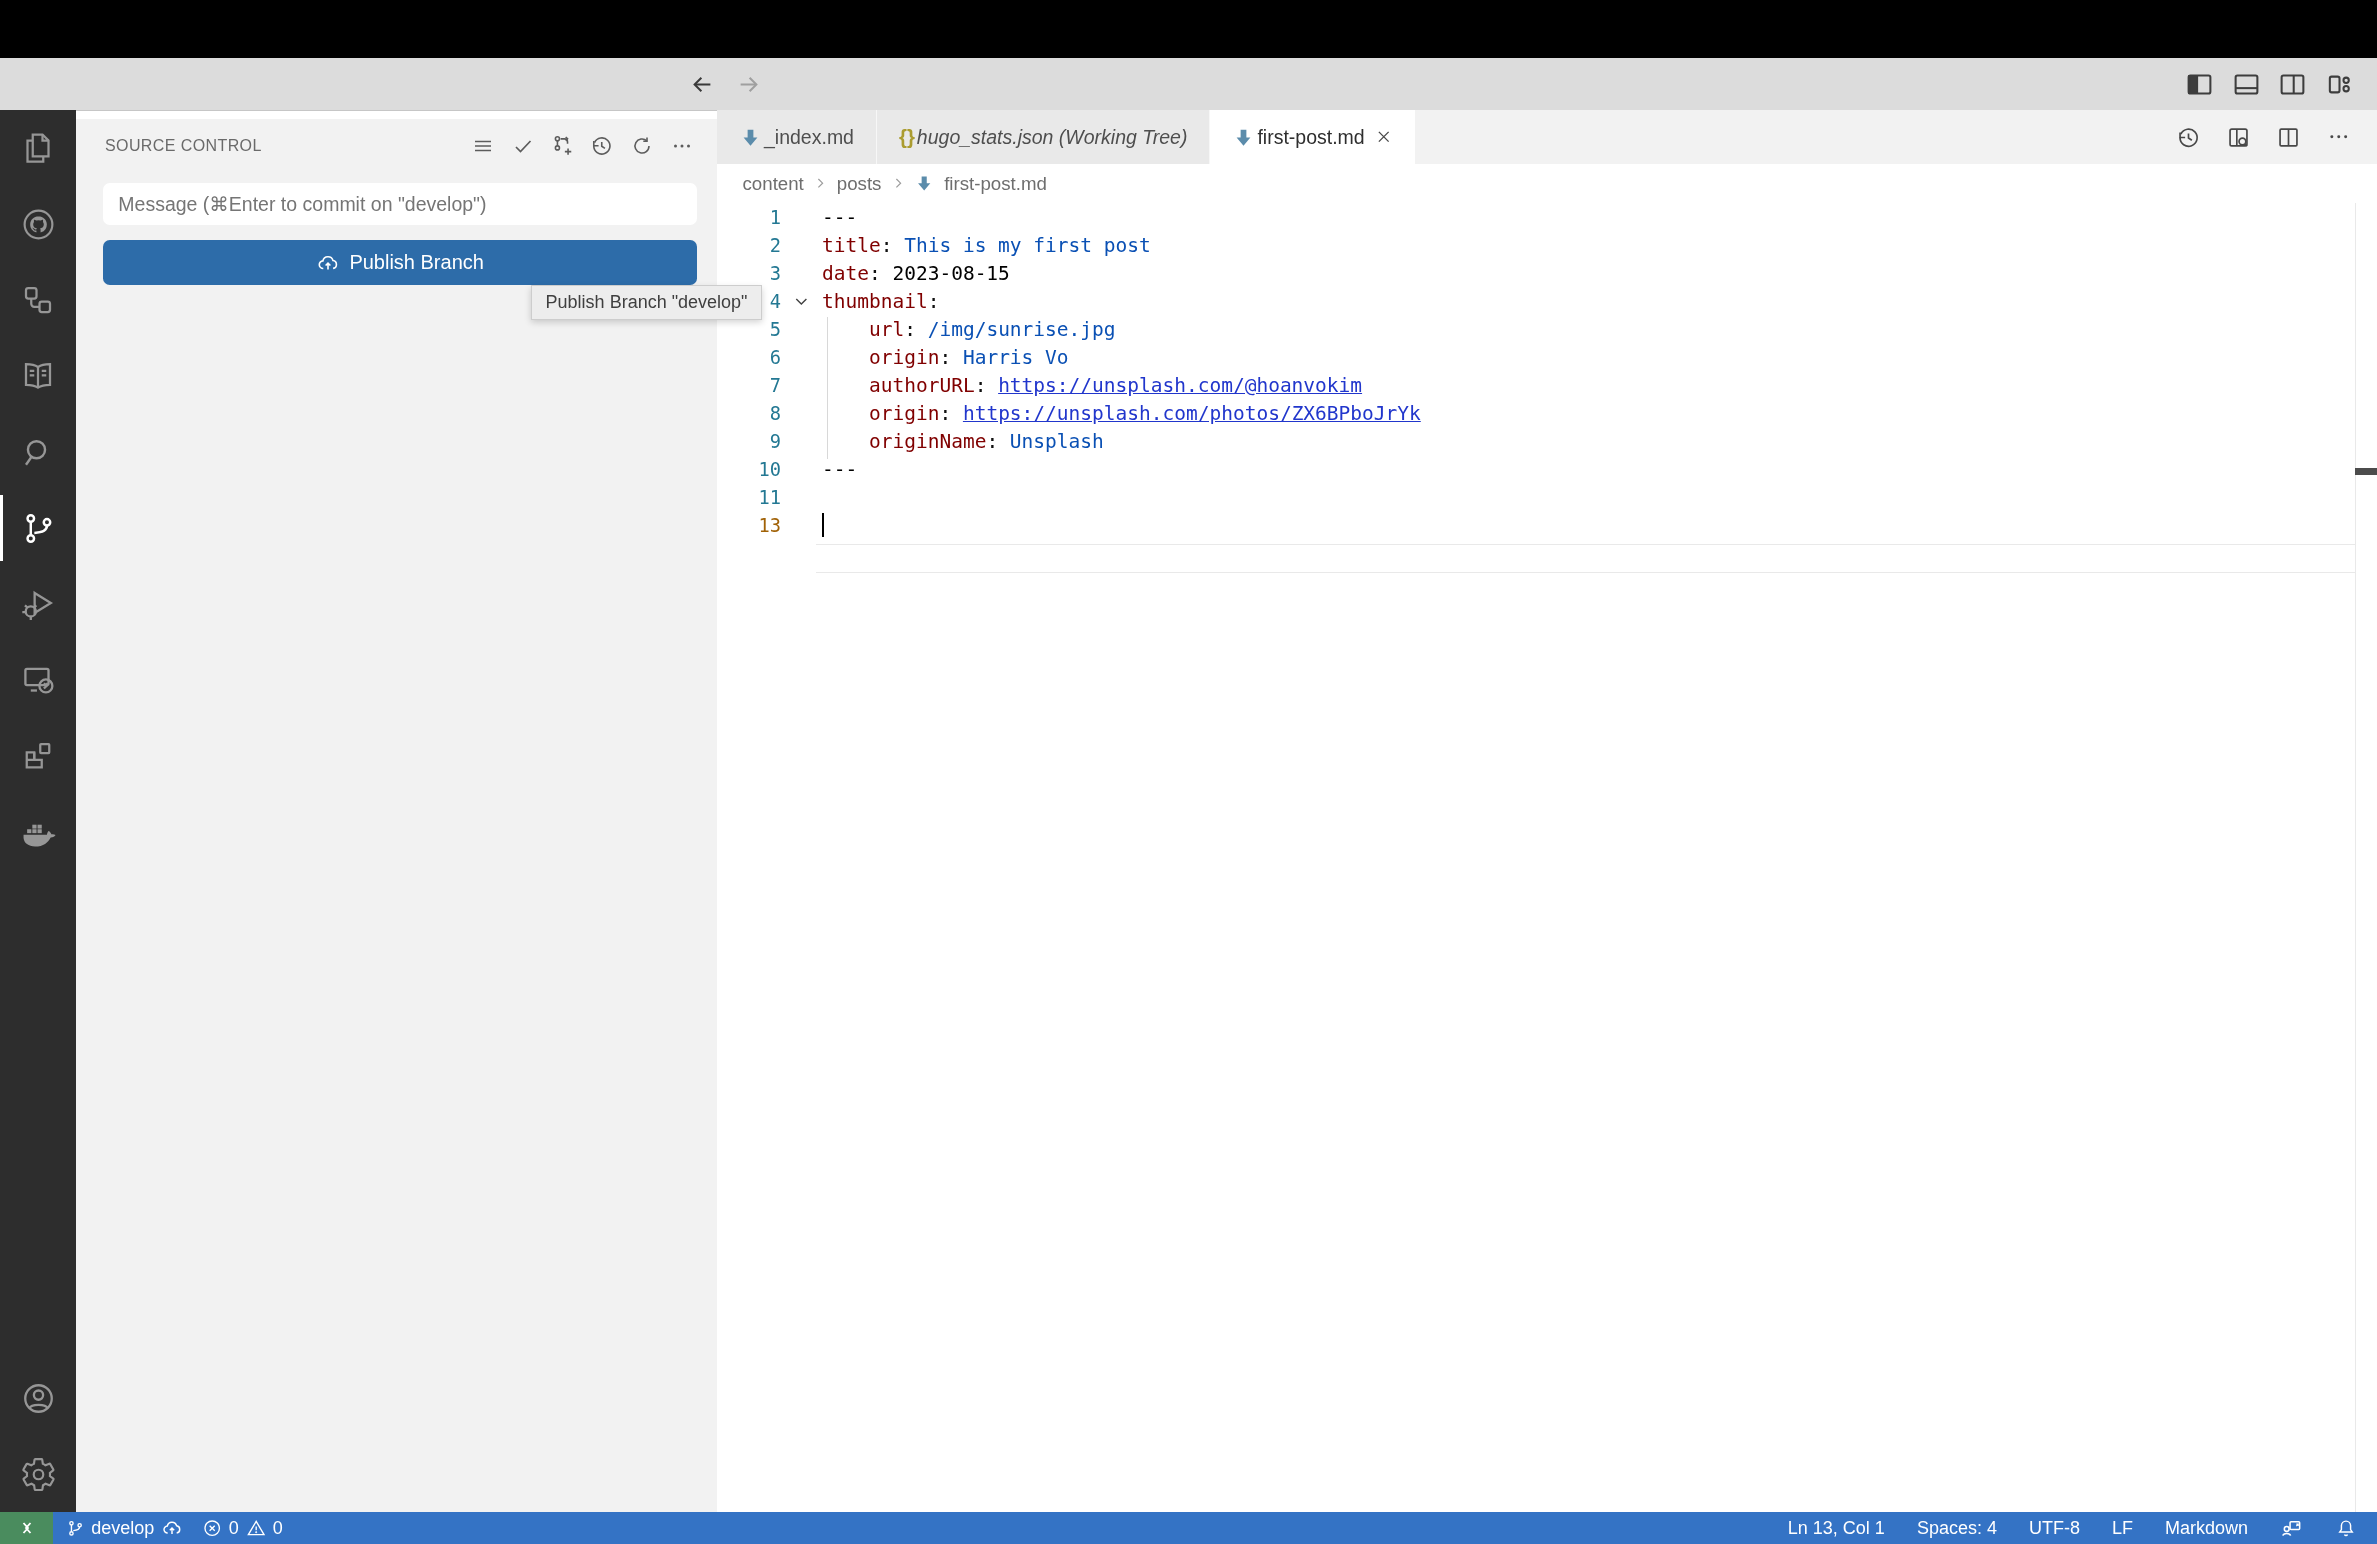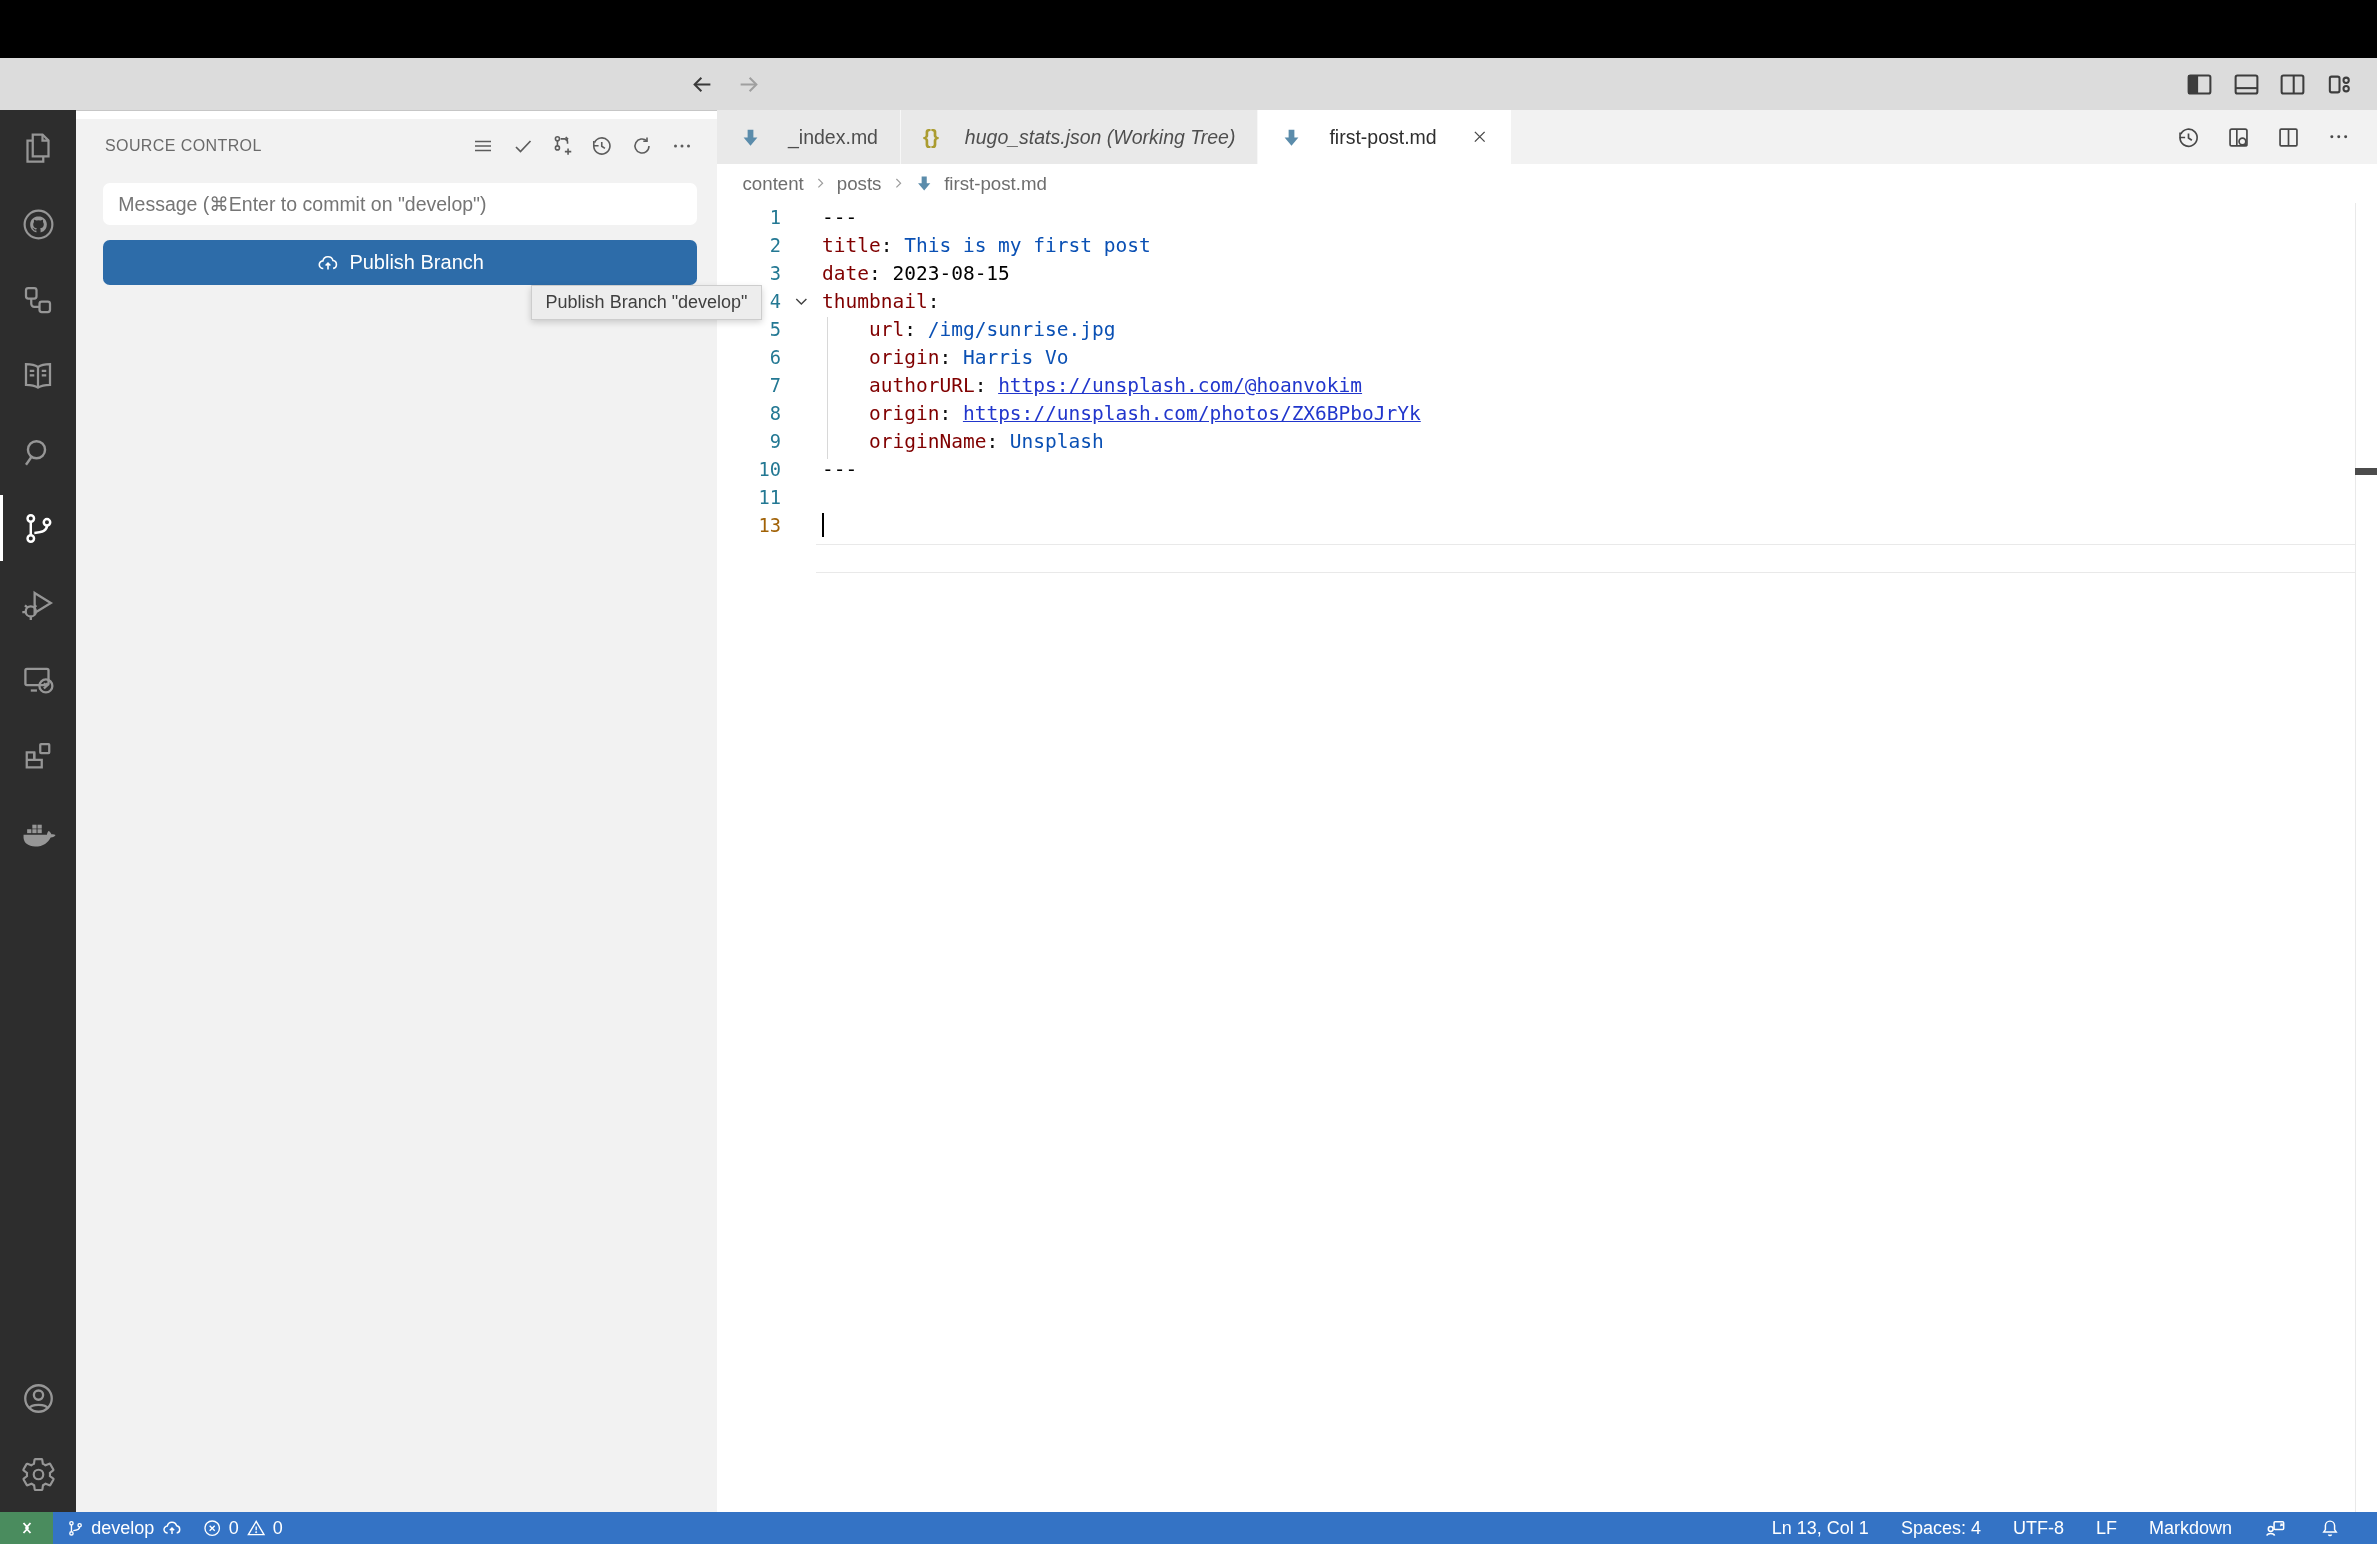--- a/index.html
+++ b/index.html
@@ -33,21 +33,21 @@
   .scm-input { position:absolute; left:27px; top:64px; width:594px; height:42px; border:none; border-radius:6.8px; background:#fff; padding:0 15.3px; font-size:19.5px; font-family:"Liberation Sans",sans-serif; color:#333; }
   .scm-input::placeholder { color:#757575; opacity:1; }
   .publish-btn { position:absolute; left:27px; top:121px; width:594px; height:45px; border:none; border-radius:6.8px; background:#2d6ca9; color:#fff; font-size:20px; font-family:"Liberation Sans",sans-serif; display:flex; align-items:center; justify-content:center; gap:9.3px; }
 
   
   .tooltip { position:absolute; left:531px; top:285px; height:35px; padding:0 13.6px; background:#ededed; border:0.8px solid #cdcdcd; box-shadow:0 2.5px 6.8px rgba(0,0,0,.18); font-size:18px; color:#3f3f3f; display:flex; align-items:center; white-space:nowrap; z-index:30; }
 
   
   .editor { position:absolute; left:717px; top:110px; width:1660px; height:1402px; background:#fff; }
   .tabstrip { position:absolute; left:0; top:0; width:100%; height:54px; background:#f2f2f2; display:flex; align-items:stretch; }
-  .tab { display:flex; align-items:center; gap:26px; padding:0 22px; font-size:19.5px; color:#4e4e4e; background:#e9e9e9; border-right:0.8px solid #f7f7f7; }
+  .tab { display:flex; align-items:center; gap:2px; padding:0 22px; font-size:19.5px; color:#4e4e4e; background:#e9e9e9; border-right:0.8px solid #f7f7f7; }
   .tab.preview .tab-label { font-style:italic; }
   .tab.active { background:#ffffff; color:#2e2e2e; border-right:none; }
   .tab-close { display:flex; align-items:center; margin-left:6.8px; color:#4a4a4a; }
   .tab-actions { margin-left:auto; display:flex; align-items:center; gap:21px; padding-right:24px; color:#484848; }
   .tab-actions .ti { width:29px; height:29px; display:flex; align-items:center; justify-content:center; }
   .json-glyph { color:#ab9c30; font-weight:bold; font-size:20.4px; }
 
   .breadcrumbs { position:absolute; left:0; top:54px; width:100%; height:39px; background:#fff; display:flex; align-items:center; gap:9.3px; padding-left:25.5px; font-size:18.7px; color:#6e6e6e; }
   .bc-sep { color:#9c9c9c; display:flex; }
 
@@ -66,21 +66,21 @@
   .tok-val { color:#0a50b4; }
   .tok-link { color:#2136cc; text-decoration:underline; }
   .tok-punct { color:#111; }
   .caret { display:inline-block; width:2.1px; height:24.6px; background:#000; vertical-align:middle; }
 
   
   .statusbar { position:absolute; left:0; top:1512px; width:100%; height:32px; background:#3473c5; color:#fff; display:flex; align-items:center; font-size:18px; }
   .remote-box { width:53px; height:32px; background:#4a8c5e; display:flex; align-items:center; justify-content:center; }
   .sb-item { display:flex; align-items:center; gap:6.8px; padding:0 9.3px; height:100%; }
   .sb-left { display:flex; align-items:center; margin-left:3.4px; }
-  .sb-right { margin-left:auto; display:flex; align-items:center; padding-right:20px; }
+  .sb-right { margin-left:auto; display:flex; align-items:center; padding-right:4px; }
   .sb-right .sb-item { padding:0 16px; }
   svg { display:block; }
 </style>
 </head>
 <body>
 <div id="app">
 
   <div class="top-black"></div>
 
   <div class="titlebar">

